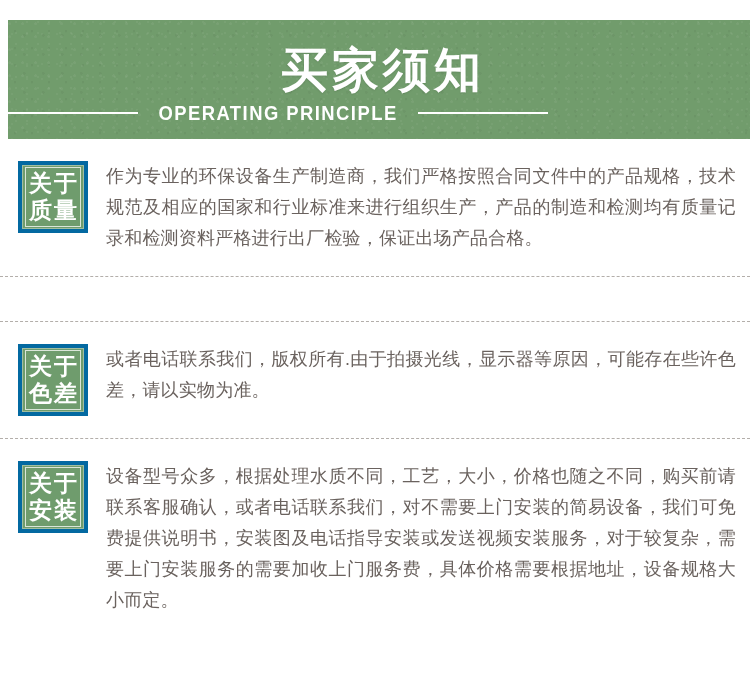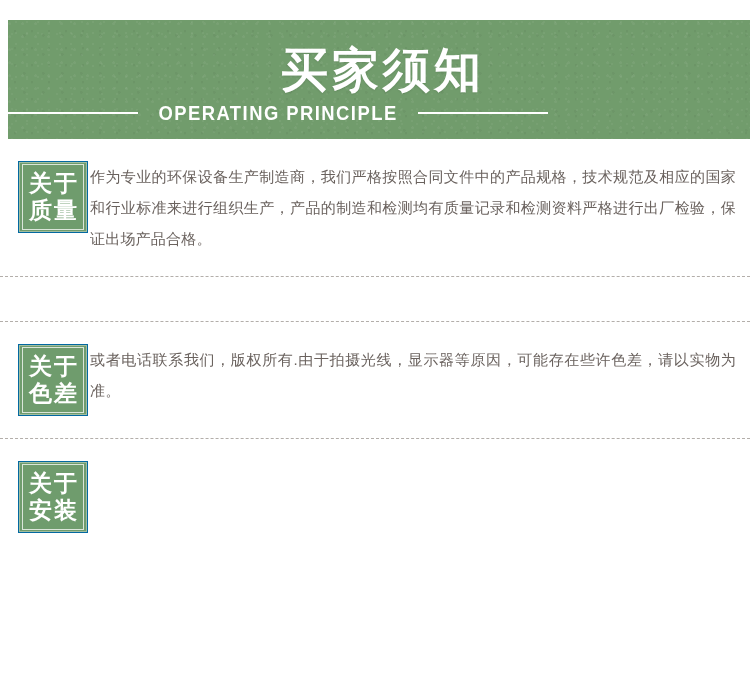--- a/index.html
+++ b/index.html
@@ -96,21 +96,21 @@
     padding: 0 14px 0 18px;
     box-sizing: border-box;
   }
 
   .badge {
     flex: 0 0 auto;
     width: 70px;
     height: 72px;
     box-sizing: border-box;
     background: #6f9c6d;
-    border: 1px solid #0369a1;
+    border: 4px solid #0369a1;
     padding: 3px;
     display: flex;
     align-items: center;
     justify-content: center;
     box-shadow: 0 0 0 1px rgba(255,255,255,0.35) inset;
   }
   .badge-inner {
     width: 100%;
     height: 100%;
     border: 1px solid rgba(255,255,255,0.75);
@@ -124,23 +124,23 @@
     font-size: 23px;
     line-height: 27px;
     font-weight: bold;
     letter-spacing: 2px;
     text-indent: 2px;
     white-space: nowrap;
   }
 
   .row-text {
     flex: 1 1 auto;
-    padding-left: 2px;
+    padding-left: 18px;
     color: #6a625e;
-    font-size: 15px;
+    font-size: 18px;
     line-height: 31px;
     letter-spacing: 0.2px;
     text-align: justify;
     text-justify: inter-character;
   }
 
   .divider {
     width: 750px;
     height: 0;
     border-top: 1px dashed #b3aeaa;
@@ -200,18 +200,19 @@
     <div class="divider"></div>
     <div class="sp-1"></div>
 
     <div class="row">
       <div class="badge">
         <div class="badge-inner">
           <span class="badge-line">关于</span>
           <span class="badge-line">安装</span>
         </div>
       </div>
+      <div class="row-text">设备型号众多，根据处理水质不同，工艺，大小，价格也随之不同，购买前请联系客服确认，或者电话联系我们，对不需要上门安装的简易设备，我们可免费提供说明书，安装图及电话指导安装或发送视频安装服务，对于较复杂，需要上门安装服务的需要加收上门服务费，具体价格需要根据地址，设备规格大小而定。</div>
     </div>
 
     <div class="sp-2"></div>
 
   </div>
 </div>
 
 </body></html>

